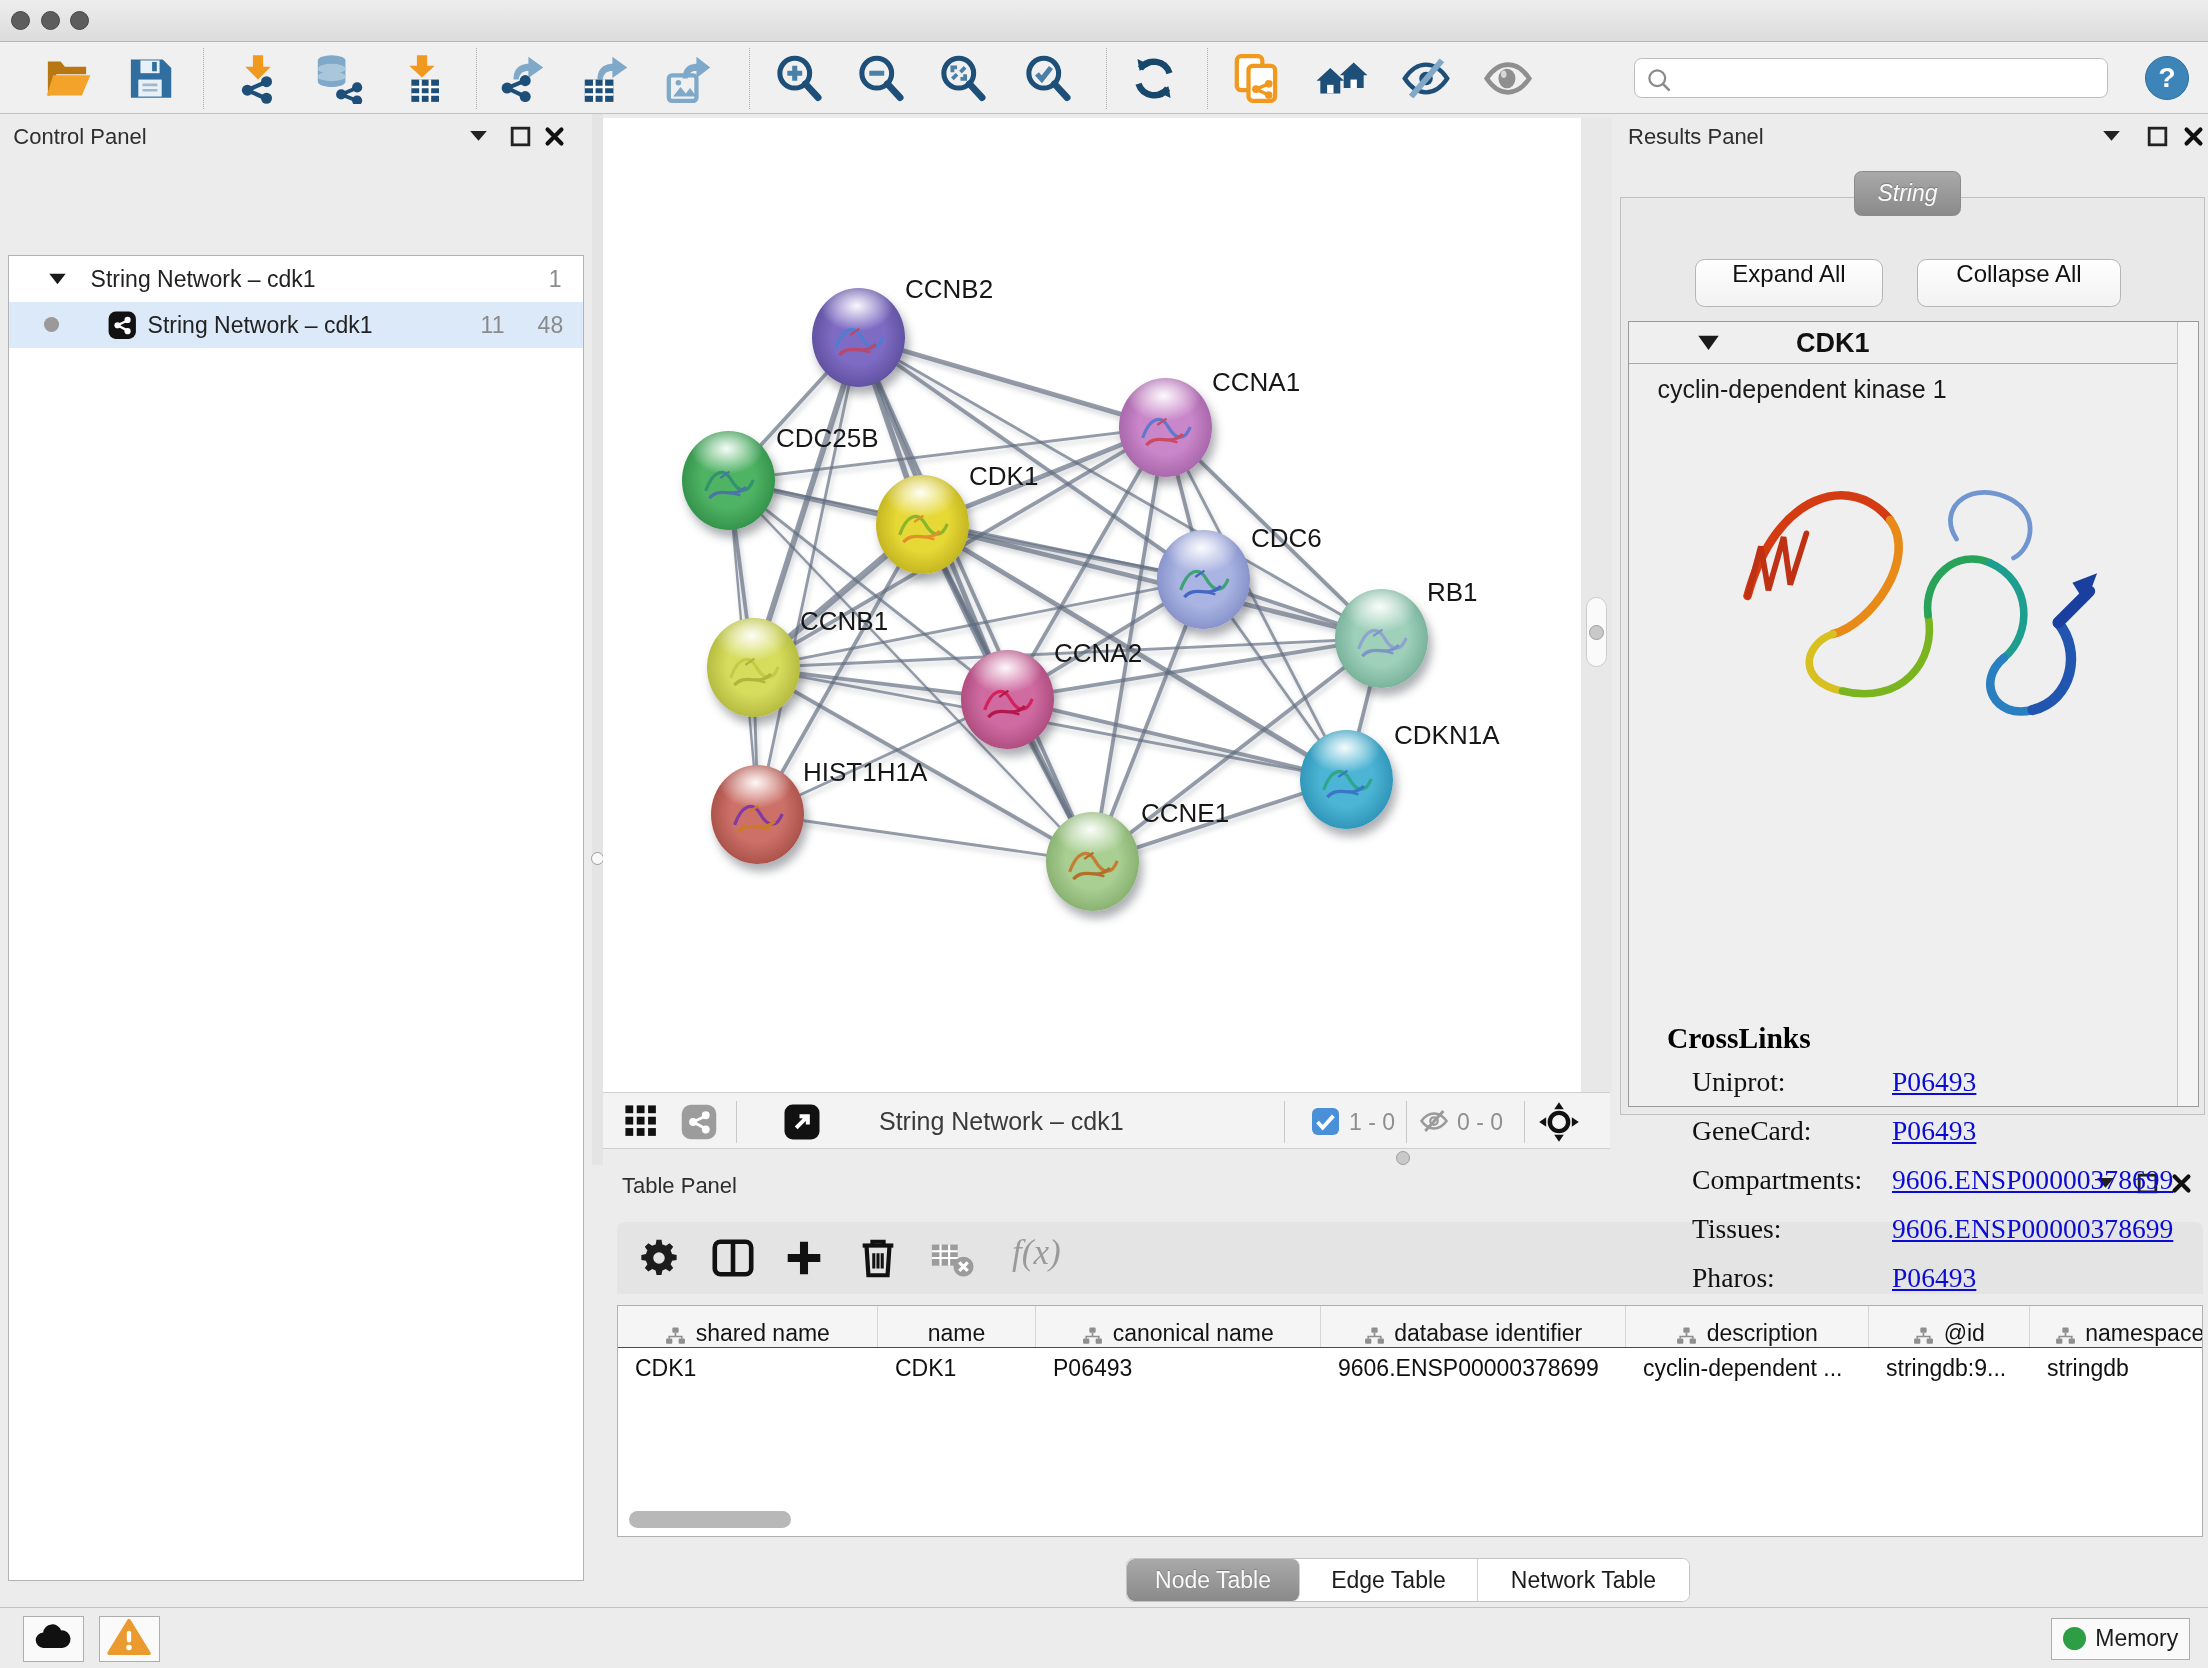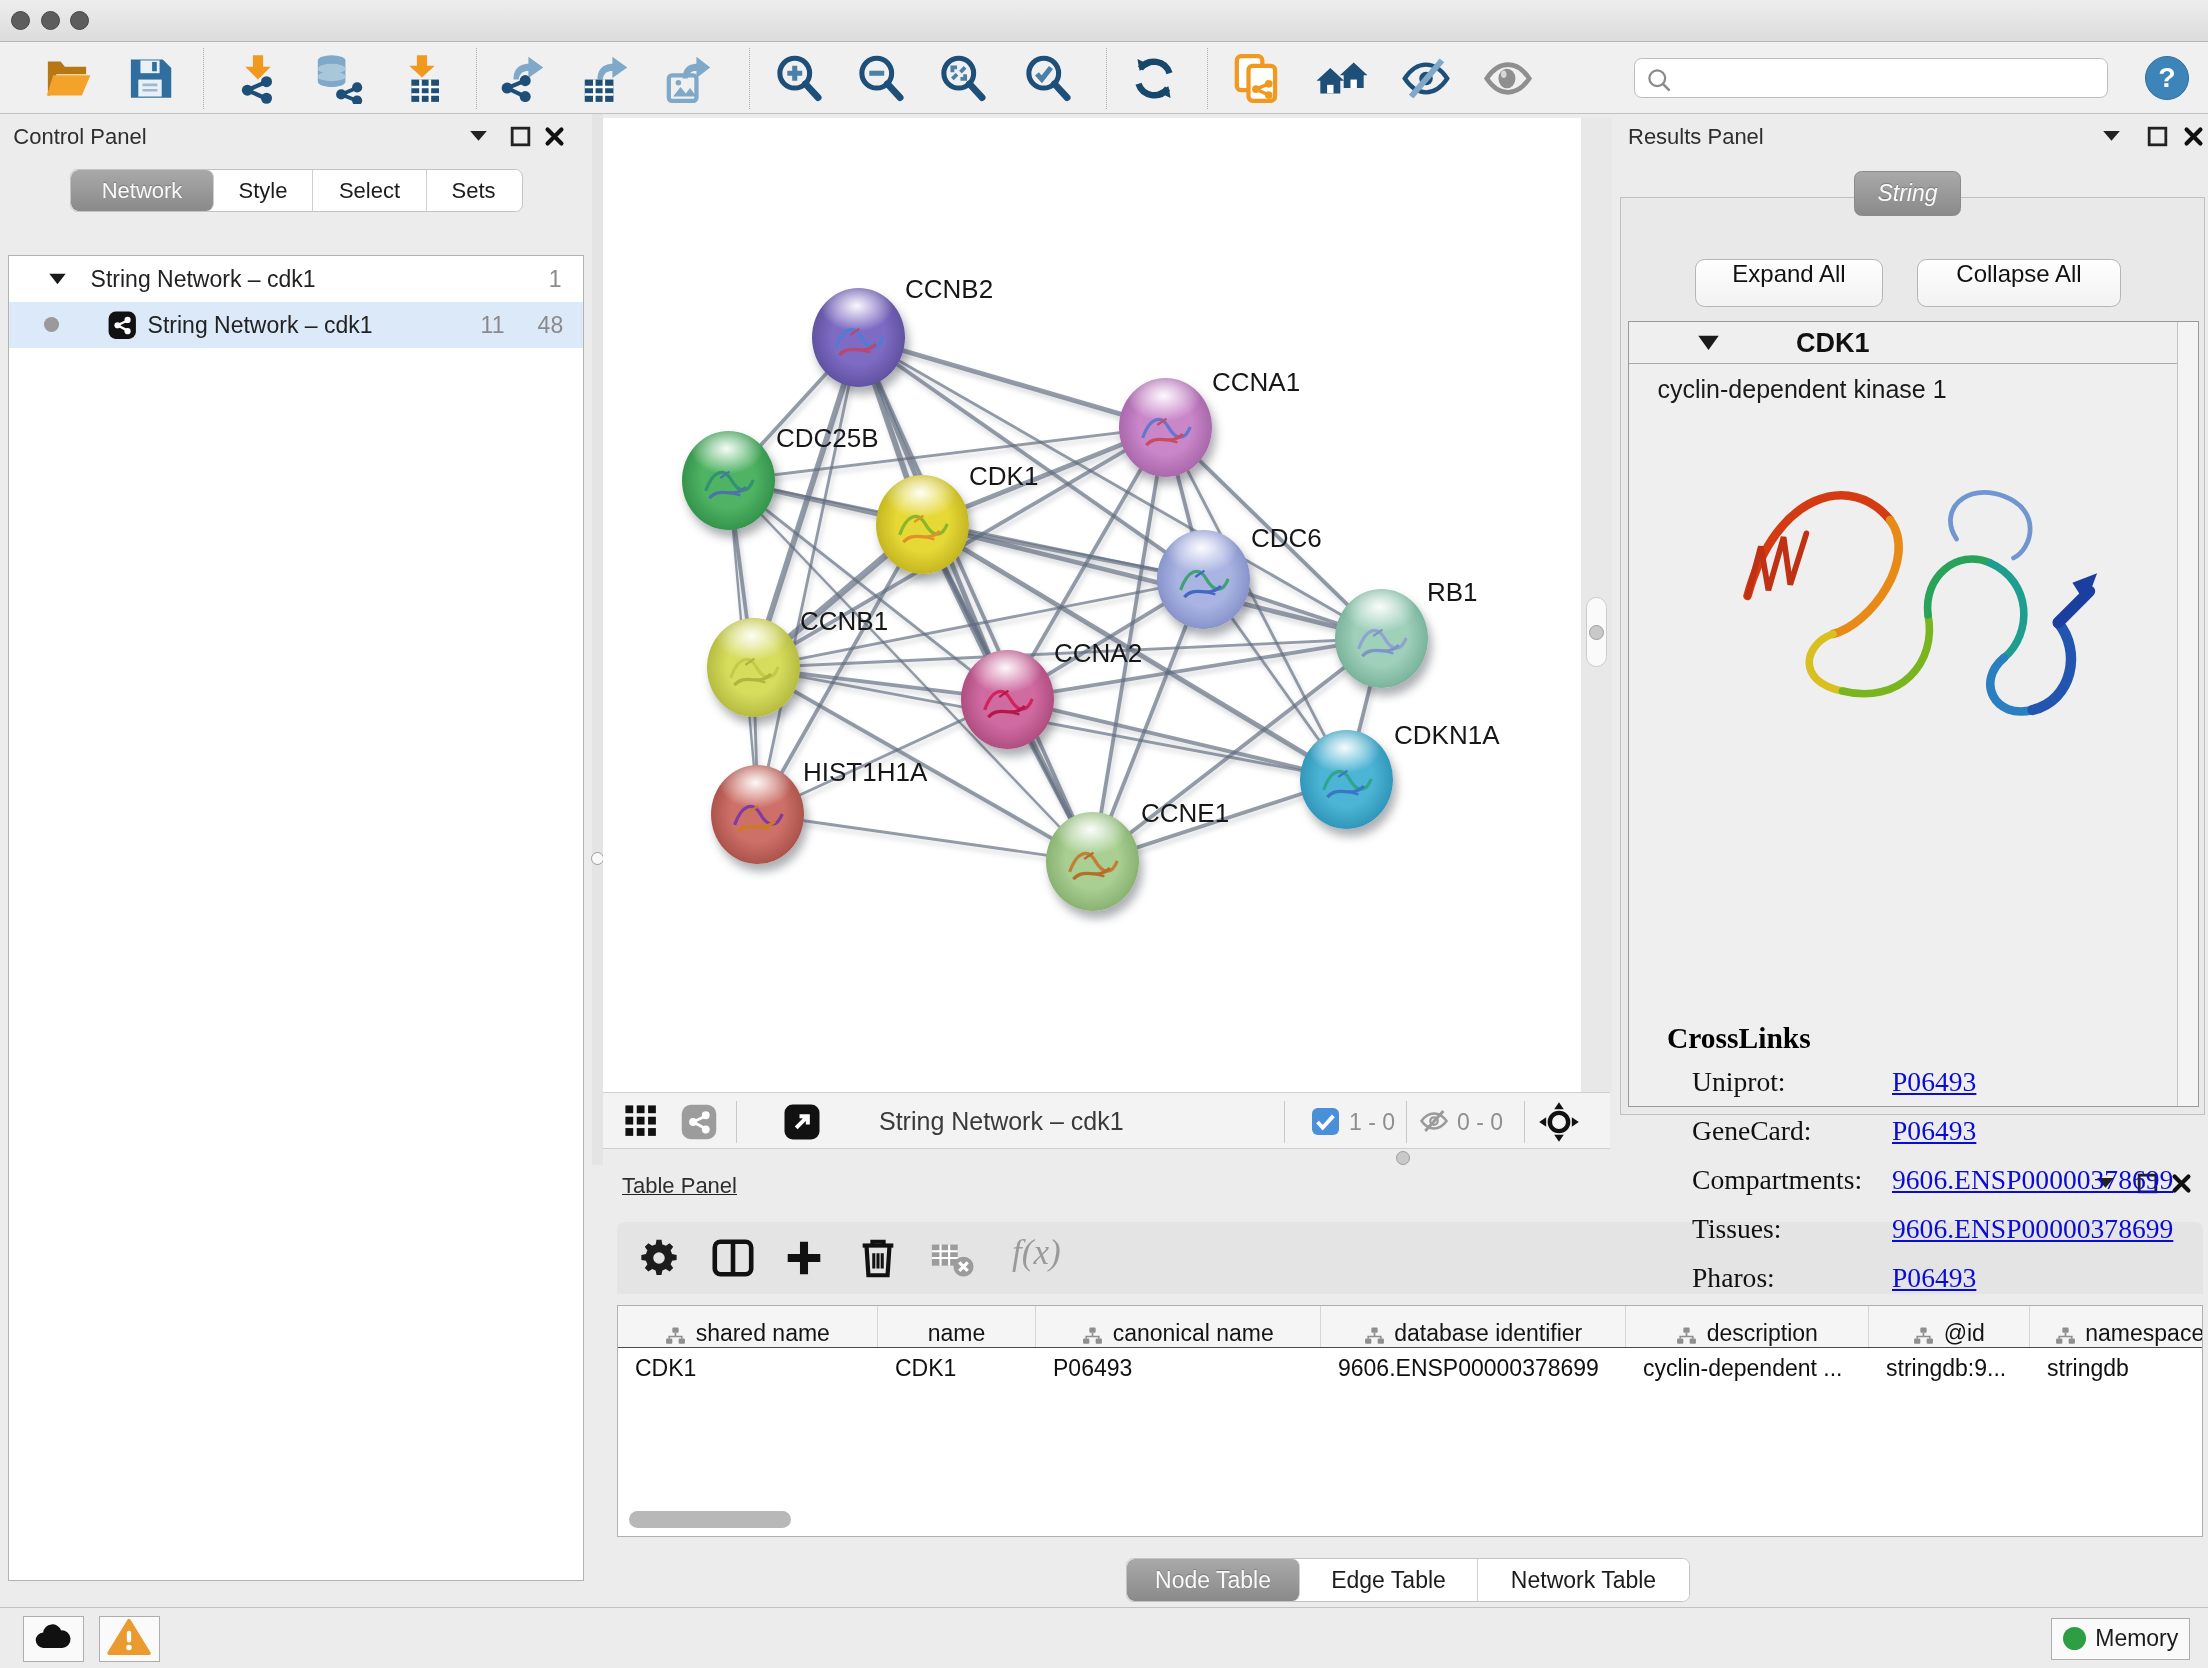--- a/index.html
+++ b/index.html
@@ -70,21 +70,21 @@
   #net-footer .fsep { position:absolute; top:7.6px; height:42px; border-left:1px solid #c9c9c9; }
   #net-name { position:absolute; left:276px; top:14.3px; font-size:25px; color:#3a3a3a; }
   .fcount { position:absolute; top:16px; font-size:23px; color:#8e8e8e;text-align:right; }
   #sel-checkbox { position:absolute; left:709px; top:15px; width:27px; height:27px; background:#4a90d8;
     border-radius:5.7px; cursor:pointer; }
 
   #hsplit { position:absolute; left:603px; top:1149px; width:1605px; height:16px; background:#ececec; }
 
   
   #table-panel { position:absolute; left:592px; top:1165px; width:1617px; height:442px; background:#ececec; }
-  #tp-header { position:absolute; left:30px; top:7.6px;text-decoration:underline; }
+  #tp-header { position:absolute; left:30px; top:7.6px; }
   #tp-toolbar { position:absolute; left:25px; top:57px; width:1586px; height:72px; background:#e4e4e4;
     border-radius:7.6px 7.6px 0 0; }
   .tpicon { position:absolute; top:13.3px; width:46px; height:46px; transform:translateX(-50%); cursor:pointer; }
   #fx-label { position:absolute; left:395px; top:11.4px; font-family:"Liberation Serif",serif; font-style:italic;
     font-size:35px; color:#9a9a9a; }
   #tp-table { position:absolute; left:25px; top:140px; width:1586px; height:232px; background:#fff;
     border:1px solid #b0b0b0; overflow:hidden; }
   #thead-row { display:flex; height:42px; background:#f5f5f5; border-bottom:1.9px solid #4a4a4a; }
   .th { display:flex; align-items:flex-end; justify-content:center; gap:9.5px; font-size:23px; color:#141414;
     border-right:1px solid #d6d6d6; flex:none; cursor:pointer; overflow:hidden; white-space:nowrap; }
@@ -266,26 +266,20 @@
   <svg class="win-ctrl abs" style="left:466px; top:9.5px" viewBox="0 0 18 18">
     <path d="M3 5l6 7 6-7z" fill="#222"></path>
     </svg>
   <svg class="win-ctrl abs" style="left:508px; top:9.5px" viewBox="0 0 18 18">
     <rect x="3" y="3" width="12" height="12" fill="none" stroke="#222" stroke-width="2"></rect>
     </svg>
   <svg class="win-ctrl abs" style="left:542px; top:9.5px" viewBox="0 0 18 18">
     <path d="M4 4l10 10M14 4L4 14" stroke="#111" stroke-width="3" stroke-linecap="round"></path>
     </svg>
 
-  <div id="cp-tabs" class="seg-group">
-    <div class="seg active" style="width:143px">Network</div>
-    <div class="seg" style="width:99px">Style</div>
-    <div class="seg" style="width:114px">Select</div>
-    <div class="seg" style="width:93px">Sets</div>
-  </div>
 
 
   <div id="cp-list">
     <div class="tree-row" id="tree-root">
       <svg class="abs" style="left:38px; top:13.3px" width="21" height="21" viewBox="0 0 18 18">
         <path d="M2 4l7 9 7-9z" fill="#1a1a1a"></path>
         </svg>
       <span class="abs" style="left:82px; top:9.5px">String Network – cdk1</span>
       <span class="cnt" style="right:21px; top:9.5px">1</span>
     </div>

